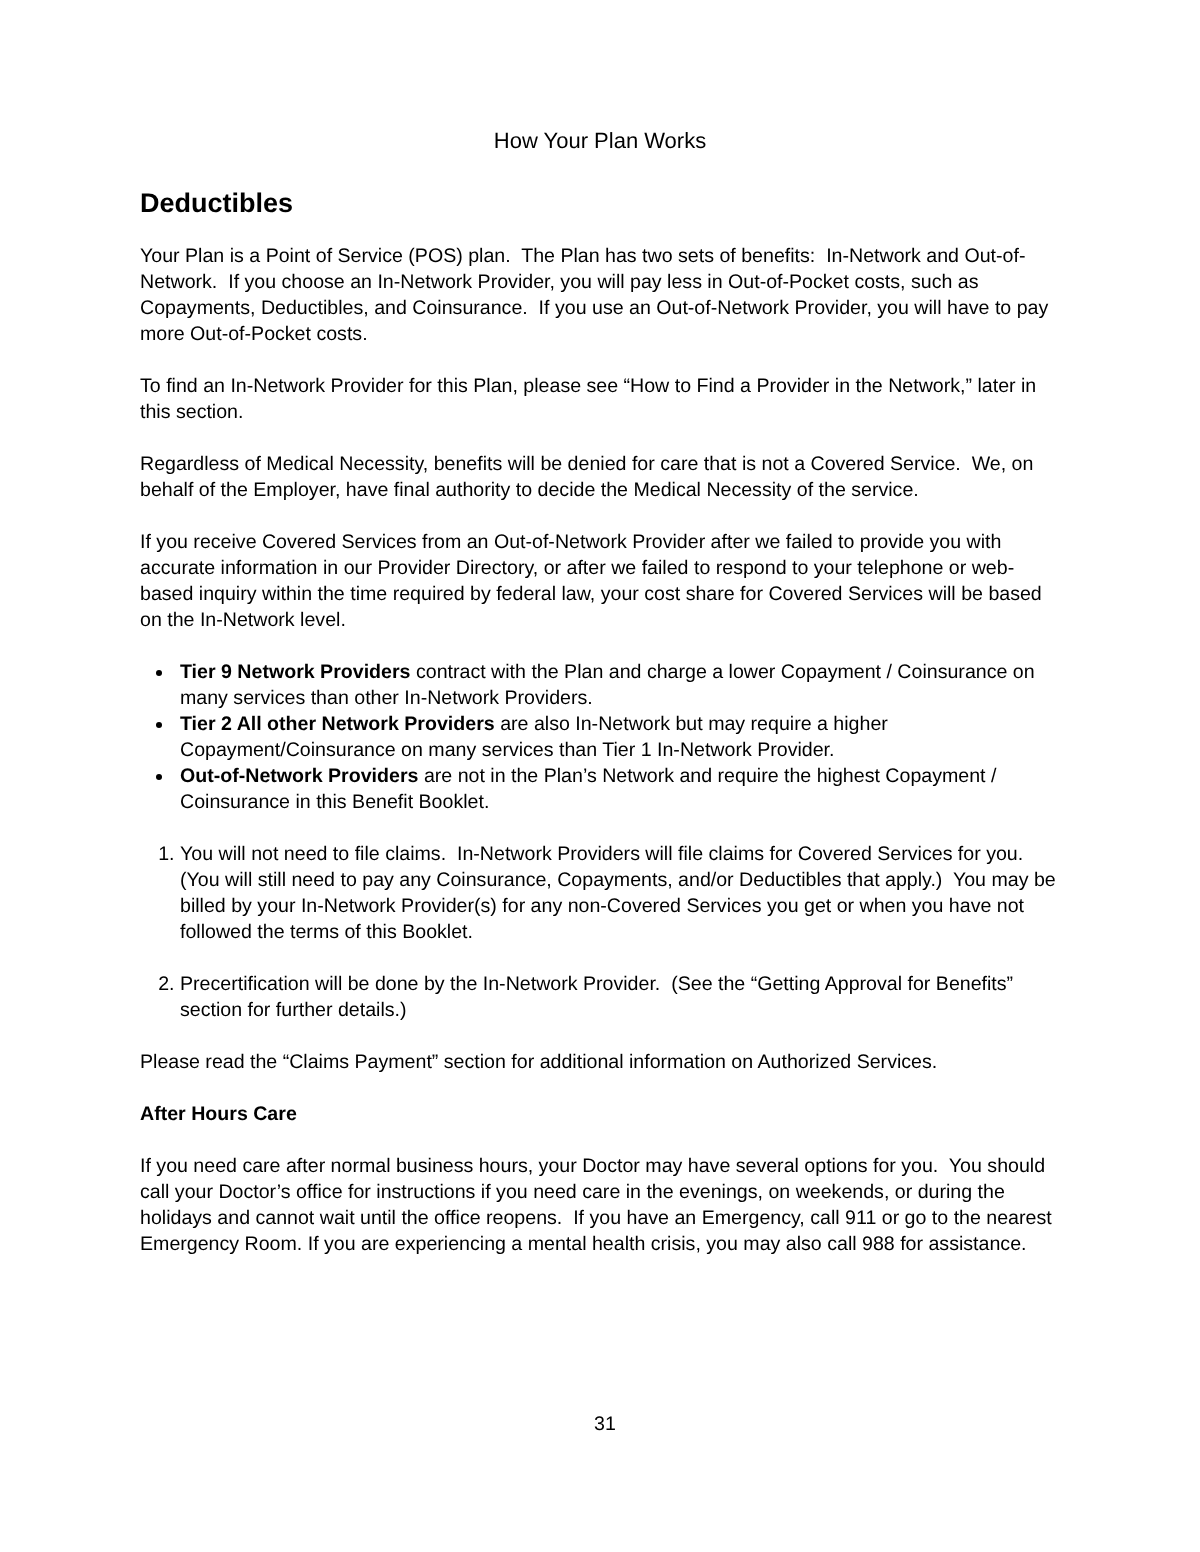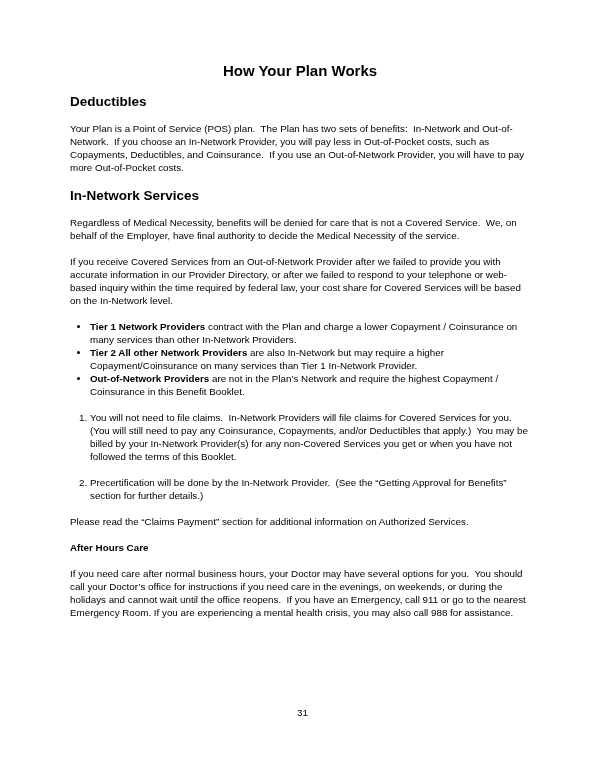--- a/index.html
+++ b/index.html
@@ -15,23 +15,23 @@
     background: #ffffff;
     color: #000000;
     font-family: "Liberation Sans", "DejaVu Sans", sans-serif;
     font-size: 9.8px;
     line-height: 13px;
     box-sizing: border-box;
     padding: 62px 70px 0 70px;
     overflow: hidden;
   }
   .doc-title {
-    font-size: 15px;
+    font-size: 11px;
     line-height: 18px;
-    font-weight: bold;
+    font-weight: normal;
     text-align: center;
     margin: 0 0 14px 0;
   }
   h2.section-heading {
     font-size: 13.5px;
     line-height: 16px;
     font-weight: bold;
     margin: 14px 0 12px 0;
   }
   h3.sub-heading {
@@ -79,27 +79,27 @@
 </style>
 </head>
 <body>
 
 <div class="page">
 
   <h1 class="doc-title">How Your Plan Works</h1>
 
   <h2 class="section-heading">Deductibles</h2>
   <p class="body-text">Your Plan is a Point of Service (POS) plan.  The Plan has two sets of benefits:  In-Network and Out-of-Network.  If you choose an In-Network Provider, you will pay less in Out-of-Pocket costs, such as Copayments, Deductibles, and Coinsurance.  If you use an Out-of-Network Provider, you will have to pay more Out-of-Pocket costs.</p>
+  <p class="body-text">To find an In-Network Provider for this Plan, please see “How to Find a Provider in the Network,” later in this section.</p>
 
-  <h2 class="section-heading">In-Network Services</h2>
   <p class="body-text">Regardless of Medical Necessity, benefits will be denied for care that is not a Covered Service.  We, on behalf of the Employer, have final authority to decide the Medical Necessity of the service.</p>
   <p class="body-text">If you receive Covered Services from an Out-of-Network Provider after we failed to provide you with accurate information in our Provider Directory, or after we failed to respond to your telephone or web-based inquiry within the time required by federal law, your cost share for Covered Services will be based on the In-Network level.</p>
 
   <ul class="bullet-list">
-    <li><span class="bold-run">Tier 1 Network Providers</span><span> contract with the Plan and charge a lower Copayment / Coinsurance on many services than other In-Network Providers.</span></li>
+    <li><span class="bold-run">Tier 9 Network Providers</span><span> contract with the Plan and charge a lower Copayment / Coinsurance on many services than other In-Network Providers.</span></li>
     <li><span class="bold-run">Tier 2 All other Network Providers</span><span> are also In-Network but may require a higher Copayment/Coinsurance on many services than Tier 1 In-Network Provider.</span></li>
     <li><span class="bold-run">Out-of-Network Providers</span><span> are not in the Plan’s Network and require the highest Copayment / Coinsurance in this Benefit Booklet.</span></li>
   </ul>
 
 
   <ol class="numbered-list">
     <li>You will not need to file claims.  In-Network Providers will file claims for Covered Services for you.  (You will still need to pay any Coinsurance, Copayments, and/or Deductibles that apply.)  You may be billed by your In-Network Provider(s) for any non-Covered Services you get or when you have not followed the terms of this Booklet.</li>
     <li>Precertification will be done by the In-Network Provider.  (See the “Getting Approval for Benefits” section for further details.)</li>
   </ol>
 

